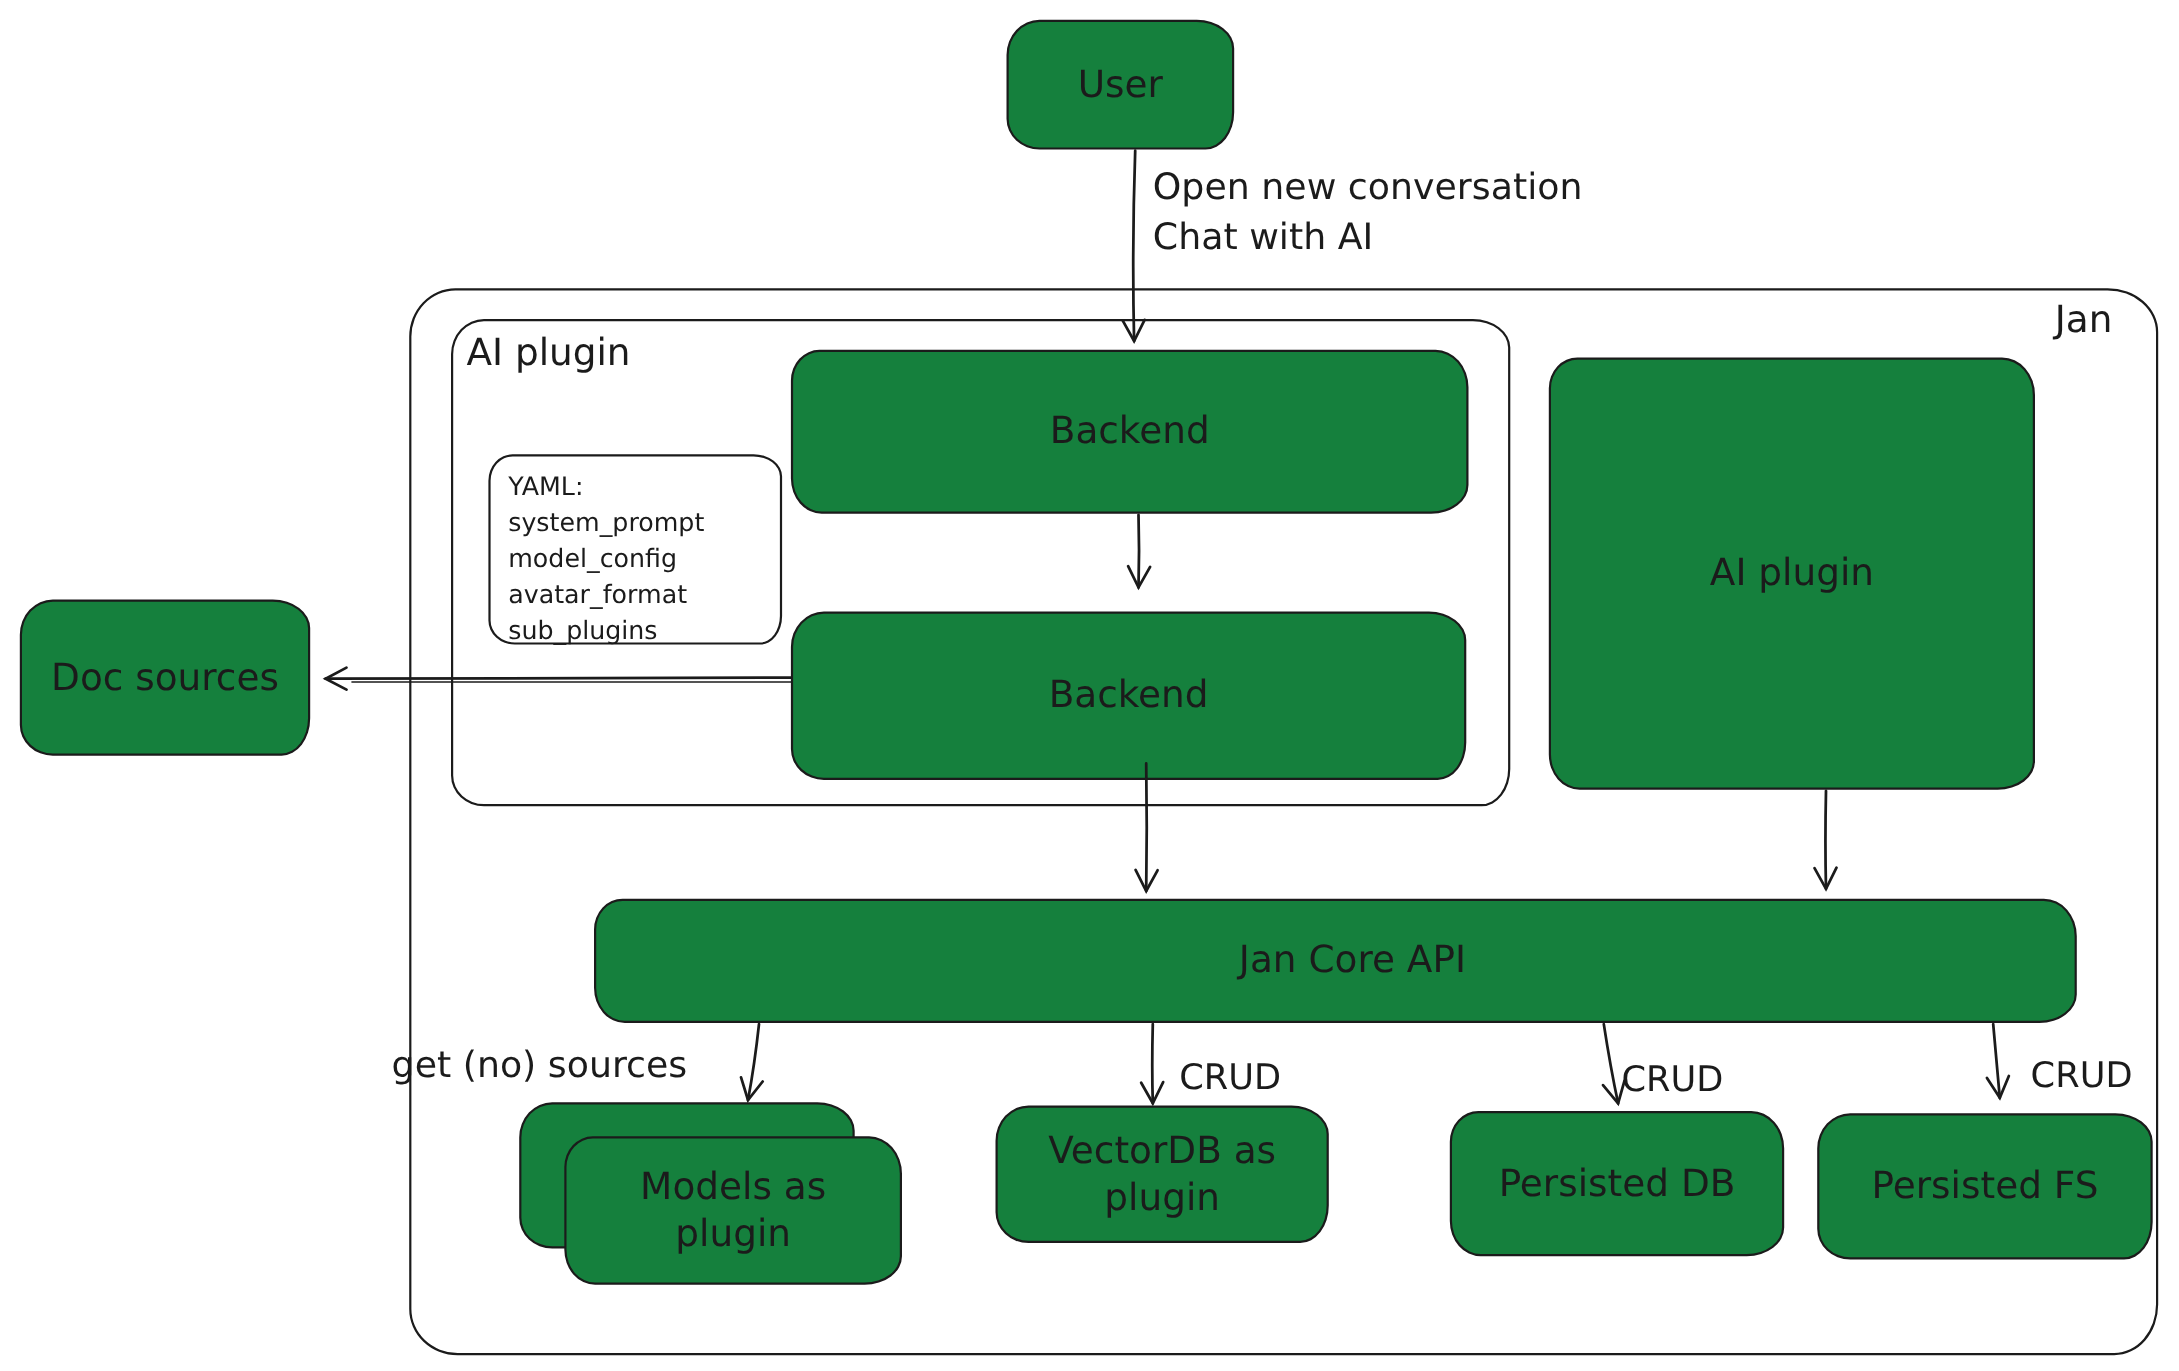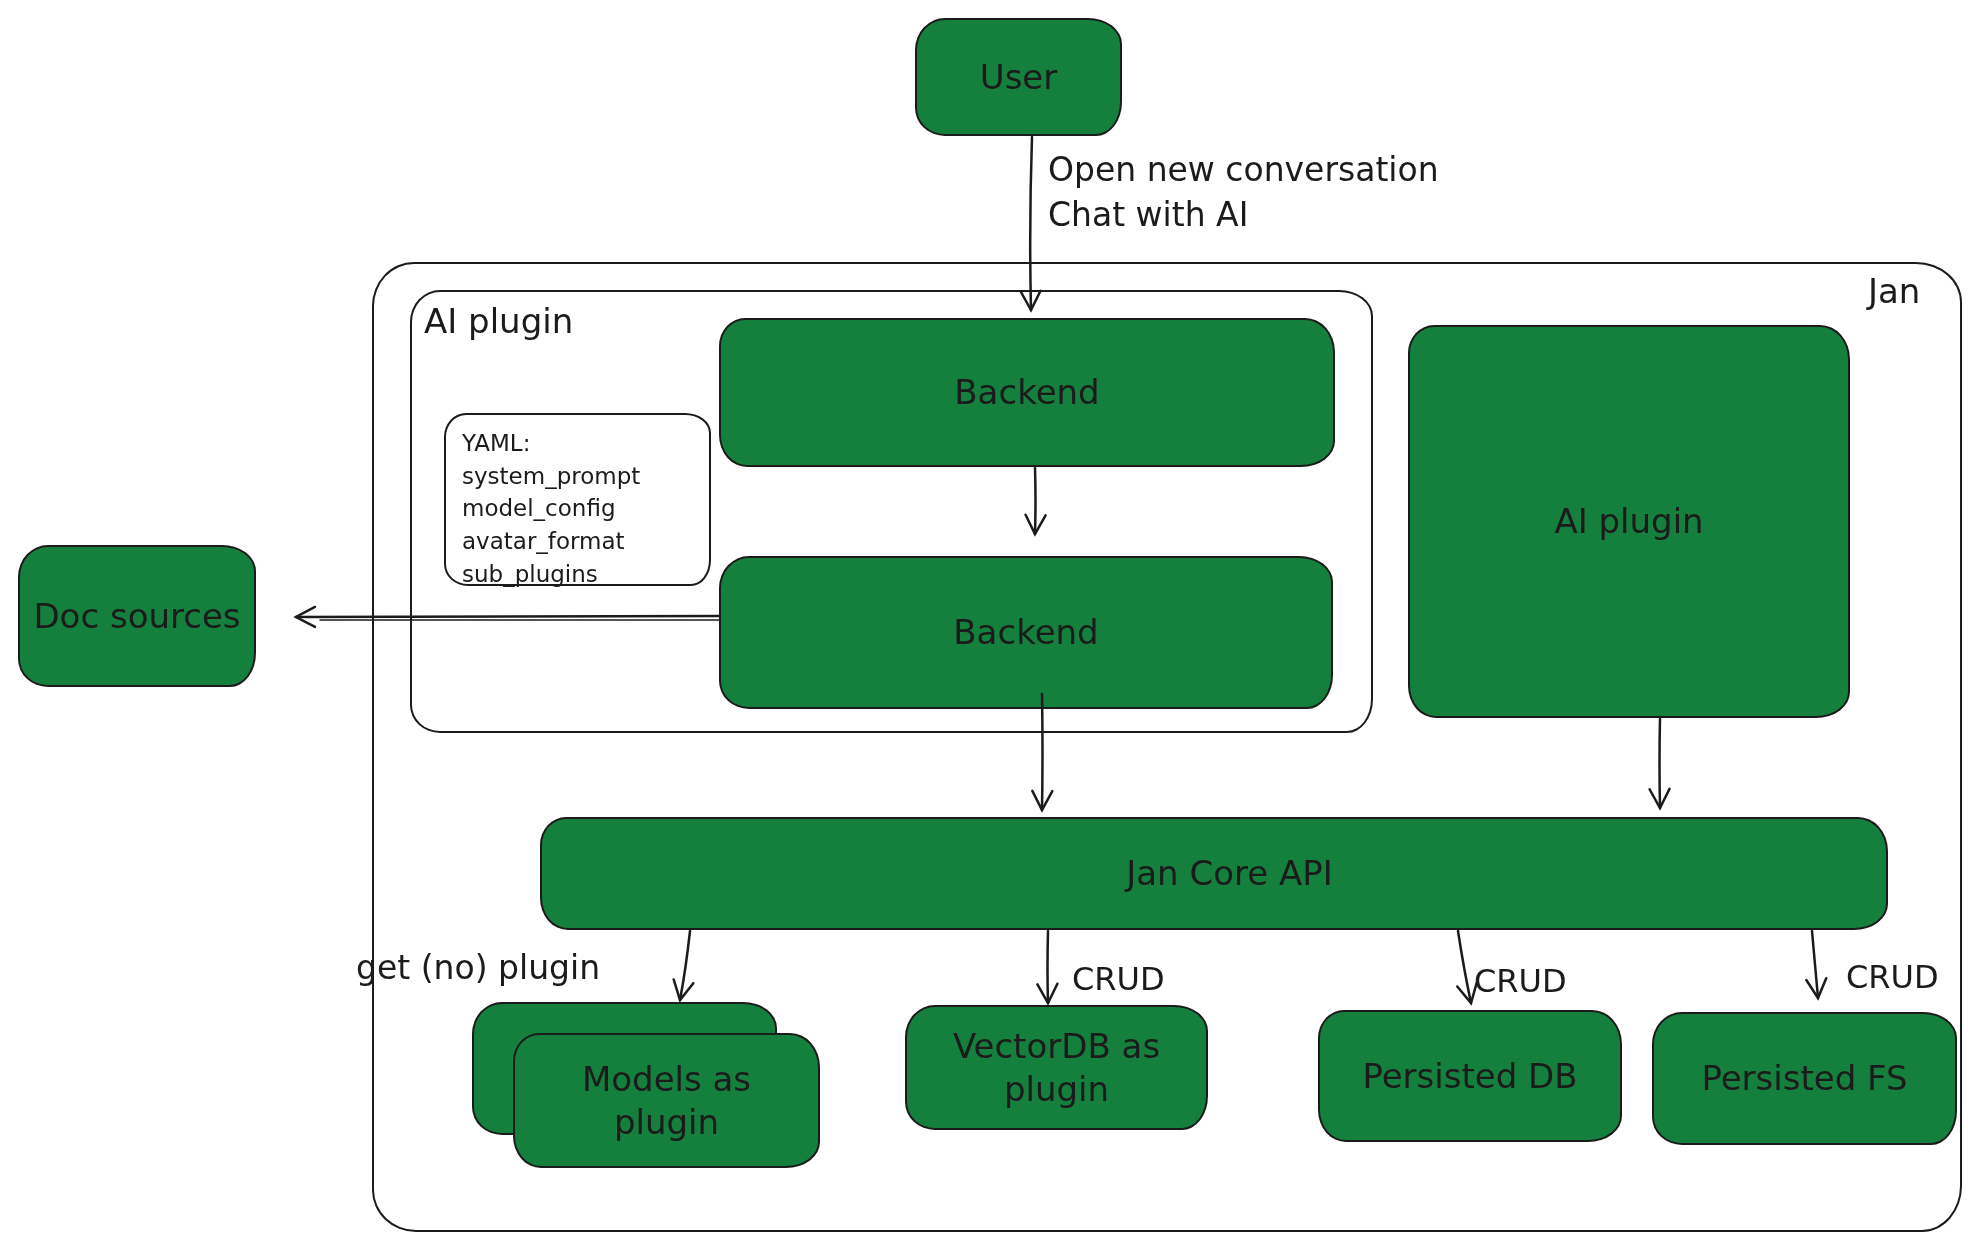--- a/index.html
+++ b/index.html
@@ -92,21 +92,21 @@
     <div>system_prompt</div>
     <div>model_config</div>
     <div>avatar_format</div>
     <div>sub_plugins</div>
   </div>
 
   <div class="node sk-b" style="left:1408px; top:325px; width:442px; height:393px;">
     <span>AI plugin</span>
   </div>
 
-  <div class="node sk-a" style="left:18px; top:545px; width:238px; height:142px;">
+  <div class="node sk-a" style="left:18px; top:545px; width:264px; height:142px;">
     <span>Doc sources</span>
   </div>
 
   <div class="node sk-b" style="left:540px; top:817px; width:1348px; height:113px;padding-left:31px;">
     <span>Jan Core API</span>
   </div>
 
   <div class="node sk-a" style="left:472px; top:1002px; width:305px; height:133px;"></div>
   <div class="node sk-b wrap-pad" style="left:513px; top:1033px; width:307px; height:135px;">
     <span>Models as plugin</span>
@@ -122,21 +122,21 @@
 
   <div class="node sk-a" style="left:1652px; top:1012px; width:305px; height:133px;">
     <span>Persisted FS</span>
   </div>
 
   <div class="float-label" style="left:1048px; top:148px;">
     <div>Open new conversation</div>
     <div>Chat with AI</div>
   </div>
 
-  <div class="float-label" style="left:356px; top:946px;">get (no) plugin</div>
+  <div class="float-label" style="left:356px; top:946px;">get (no) sources</div>
 
   <div class="float-label" style="left:1072px; top:958px; font-size:32px;">CRUD</div>
   <div class="float-label" style="left:1474px; top:960px; font-size:32px;">CRUD</div>
   <div class="float-label" style="left:1846px; top:956px; font-size:32px;">CRUD</div>
 
   <svg class="arrow-layer" viewBox="0 0 1981 1246" xmlns="http://www.w3.org/2000/svg">
     <defs>
       <marker id="ah" markerWidth="30" markerHeight="26" refX="26" refY="13" orient="auto" markerUnits="userSpaceOnUse">
         <path d="M7,3 L26,13 L7,23" fill="none" stroke="#1b1b1b" stroke-width="2.5" stroke-linecap="round"></path>
       </marker>

